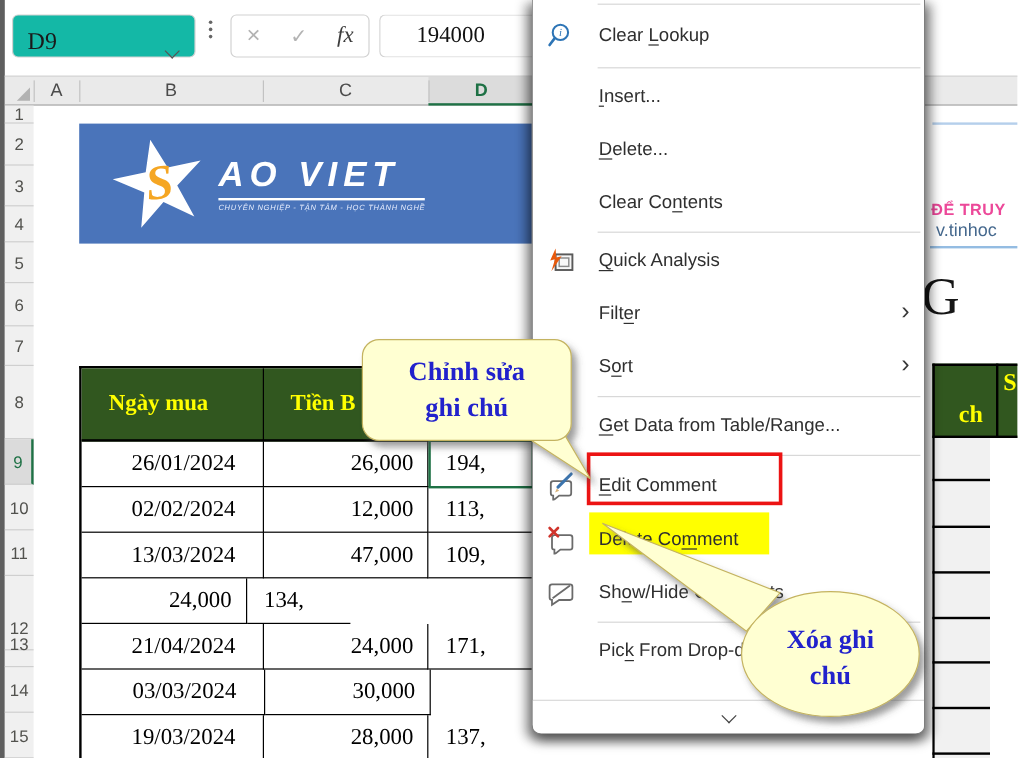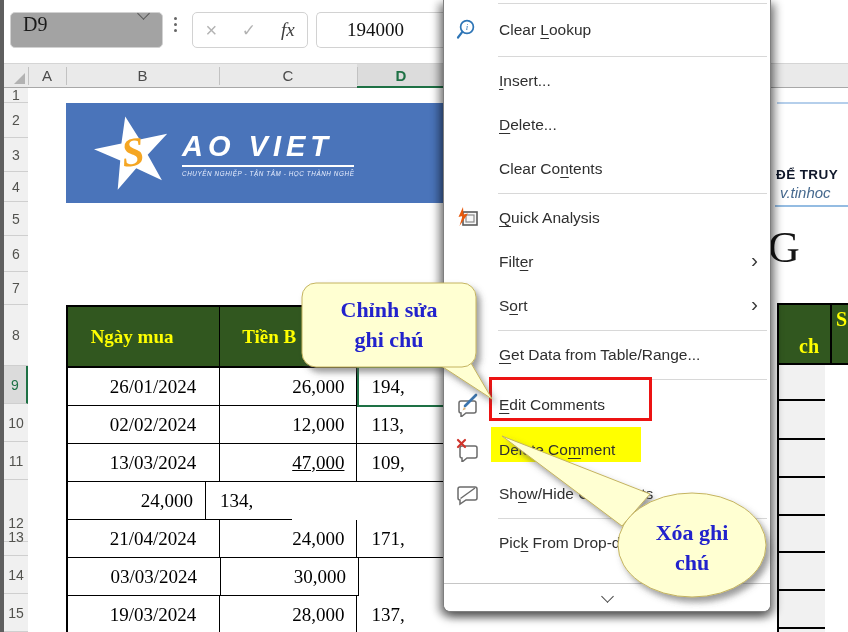--- a/index.html
+++ b/index.html
@@ -5,21 +5,21 @@
   * { margin:0; padding:0; box-sizing:border-box; }
   html,body { width:848px; height:632px; overflow:hidden; background:#fff;
               font-family:"Liberation Sans", sans-serif; position:relative; }
   .abs { position:absolute; }
 
   
   #win-edge { left:0; top:0; width:4px; height:632px; background:#5f5f5f; }
 
   
   #name-box { left:10px; top:12px; width:153px; height:36px; border:1.5px solid #d2d2d2;
-              border-radius:5px; background:#a3a3a3; display:flex; align-items:flex-start; }
+              border-radius:5px; background:#14b8a6; display:flex; align-items:flex-end; }
   #name-box-value { font-family:"Liberation Serif", serif; font-size:20px; color:#1a1a1a; padding-left:12px; flex:1; }
   .chev { width:9px; height:9px; border-right:1.6px solid #555; border-bottom:1.6px solid #555;
           transform:rotate(45deg); display:inline-block; }
   #name-box .chev { margin-right:14px; margin-top:-4px; }
   #dots-separator { left:174px; top:17px; display:flex; flex-direction:column; gap:3px; }
   #dots-separator i { width:3px; height:3px; border-radius:50%; background:#666; }
   #fx-group { left:192px; top:12px; width:116px; height:36px; border:1.5px solid #d2d2d2;
               border-radius:5px; display:flex; align-items:center; justify-content:space-around; }
   #cancel-icon { color:#b3b3b3; font-size:20px; line-height:1; }
   #enter-icon { color:#b3b3b3; font-size:17px; }
@@ -65,23 +65,23 @@
   .c-date { width:153px; justify-content:flex-end; padding-right:23px; }
   .c-amt  { width:138px; justify-content:flex-end; padding-right:12px; }
   .c-tot  { width:86px;  justify-content:flex-start; padding-left:14px; border-right:none; overflow:hidden; }
   .h-date { justify-content:center; }
   .h-amt  { justify-content:flex-start; padding-left:22px; }
   #cell-selection { left:357px; top:366px; width:88px; height:41px; border:2.5px solid #1e7145; z-index:5; }
 
   
   .rs { z-index:1; }
   #rs-line1 { left:777px; top:102px; width:71px; height:2px; background:#b5cfeb; }
-  #rs-promo1 { left:776px; top:167px; font-size:13.5px; font-weight:bold; color:#0f172a;
+  #rs-promo1 { left:776px; top:167px; font-size:13.5px; font-weight:bold; color:#ec4899;
                letter-spacing:.4px; white-space:nowrap; }
-  #rs-promo2 { left:780px; top:184px; font-size:15px; font-style:italic; color:#46698e; white-space:nowrap; }
+  #rs-promo2 { left:780px; top:184px; font-size:15px; color:#46698e; white-space:nowrap; }
   #rs-line2 { left:775px; top:205px; width:73px; height:2px; background:#94bce2; }
   #rs-title-g { left:768px; top:222px; font-family:"Liberation Serif", serif; font-size:44px; color:#161616; }
   #rs-green { left:777px; top:303px; width:71px; height:62px; background:#31571f;
               border:2px solid #000; border-right:none; }
   #rs-green-div { left:830px; top:303px; width:2px; height:62px; background:#000; }
   #rs-partial-top { left:836px; top:308px; font-family:"Liberation Serif", serif; font-weight:bold;
                     font-size:20px; color:#ffff00; }
   #rs-partial-bottom { left:799px; top:335px; font-family:"Liberation Serif", serif; font-weight:bold;
                        font-size:20px; color:#ffff00; }
   #rs-vline { left:777px; top:365px; width:2px; height:267px; background:#000; }
@@ -188,21 +188,21 @@
       <div class="t-cell c-amt" style="height: 38px;">26,000</div>
       <div class="t-cell c-tot" style="height: 38px;">194,</div>
     </div>
     <div class="t-row">
       <div class="t-cell c-date" style="height: 38px;">02/02/2024</div>
       <div class="t-cell c-amt" style="height: 38px;">12,000</div>
       <div class="t-cell c-tot" style="height: 38px;">113,</div>
     </div>
     <div class="t-row">
       <div class="t-cell c-date" style="height: 38px;">13/03/2024</div>
-      <div class="t-cell c-amt" style="height: 38px; text-decoration: underline;">47,000</div>
+      <div class="t-cell c-amt" style="height: 38px;">47,000</div>
       <div class="t-cell c-tot" style="height: 38px;">109,</div>
     </div>
     <div class="t-row">
       <div class="t-cell c-amt" style="height: 38px;">24,000</div>
       <div class="t-cell c-tot" style="height: 38px;">134,</div>
     </div>
     <div class="t-row">
       <div class="t-cell c-date" style="height: 38px;">21/04/2024</div>
       <div class="t-cell c-amt" style="height: 38px;">24,000</div>
       <div class="t-cell c-tot" style="height: 38px;">171,</div>
@@ -288,21 +288,21 @@
       </div>
       <div class="m-sep"></div>
       <div class="m-item" style="height: 46px;">
         <span class="m-icon">
           <svg width="24" height="24" viewBox="0 0 24 24">
             <path d="M5,8 h13 a2,2 0 0 1 2,2 v8 a2,2 0 0 1 -2,2 h-8 l-5,4 v-4 a2,2 0 0 1 -2,-2 v-8 a2,2 0 0 1 2,-2 z" fill="#fff" stroke="#6b6b6b" stroke-width="1.5"></path>
             <line x1="20" y1="2" x2="9" y2="13" stroke="#3c74ad" stroke-width="2.6" stroke-linecap="round"></line>
             <path d="M8,14 l-1.5,3.5 3.5,-1.5 z" fill="#d8b27a"></path>
           </svg>
         </span>
-        <span class="m-label"><span></span><span class="m-key">E</span><span>dit Comments</span></span>
+        <span class="m-label"><span></span><span class="m-key">E</span><span>dit Comment</span></span>
       </div>
       <div class="m-item" style="height: 44px;">
         <span class="m-icon">
           <svg width="24" height="24" viewBox="0 0 24 24">
             <path d="M6,8 h13 a2,2 0 0 1 2,2 v8 a2,2 0 0 1 -2,2 h-8 l-5,4 v-4 a2,2 0 0 1 -2,-2 v-8 a2,2 0 0 1 2,-2 z" fill="#fff" stroke="#6b6b6b" stroke-width="1.5"></path>
             <line x1="2" y1="2" x2="9" y2="9" stroke="#d0342c" stroke-width="2.2" stroke-linecap="round"></line>
             <line x1="9" y1="2" x2="2" y2="9" stroke="#d0342c" stroke-width="2.2" stroke-linecap="round"></line>
           </svg>
         </span>
         <span class="m-label"><span>Delete Co</span><span class="m-key">m</span><span>ment</span></span>

